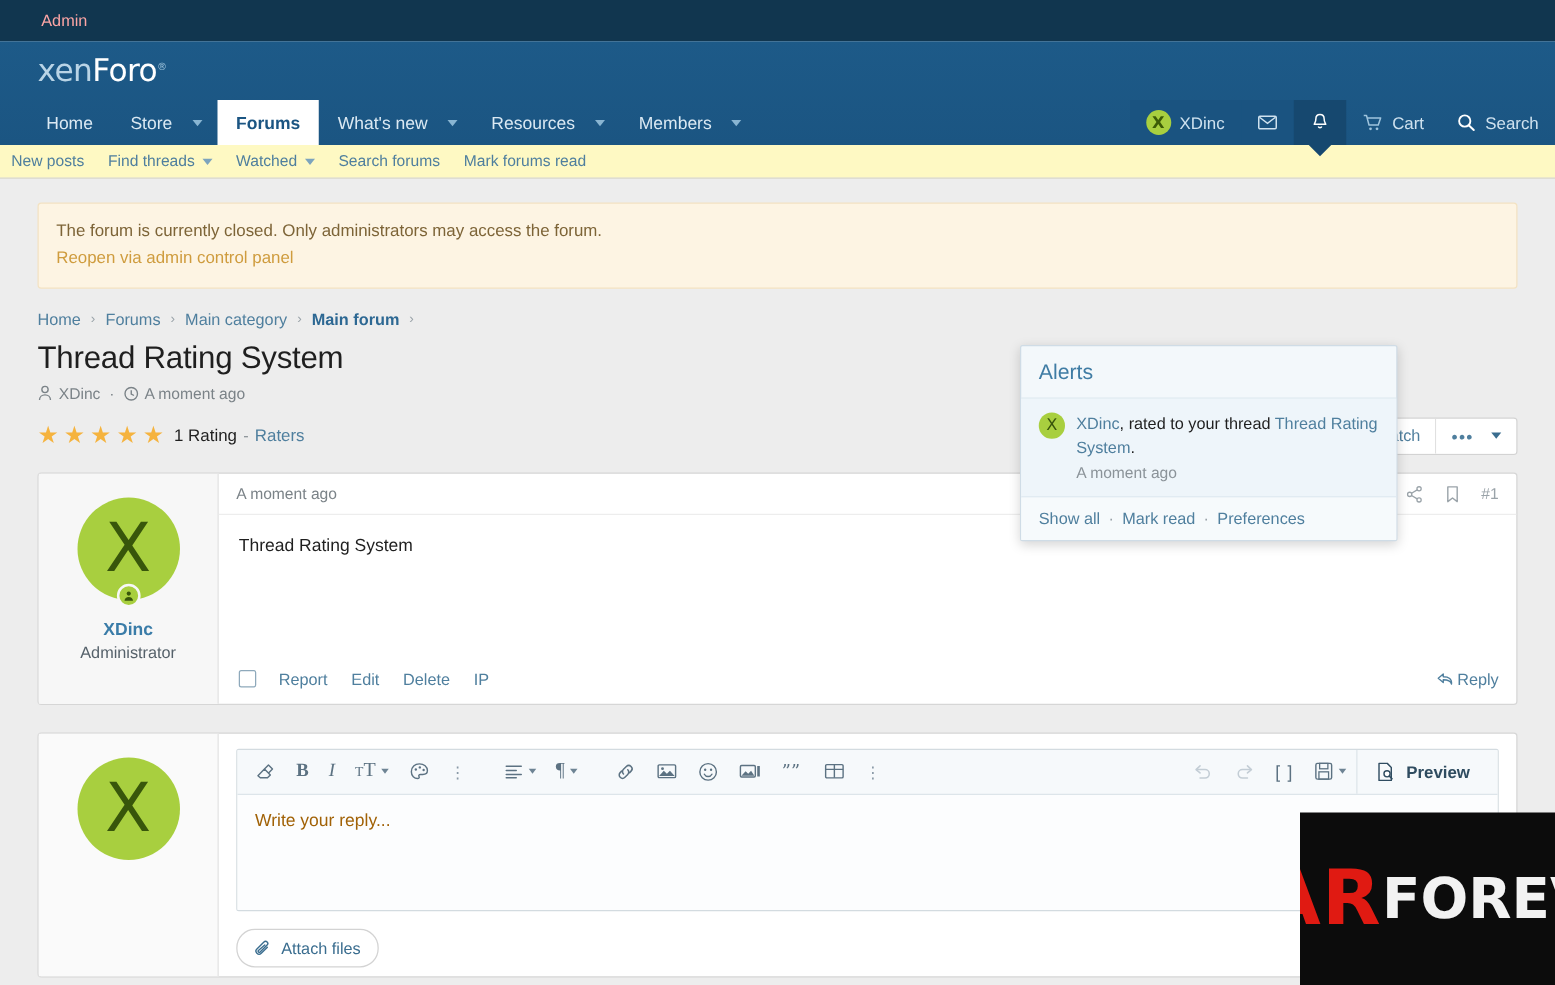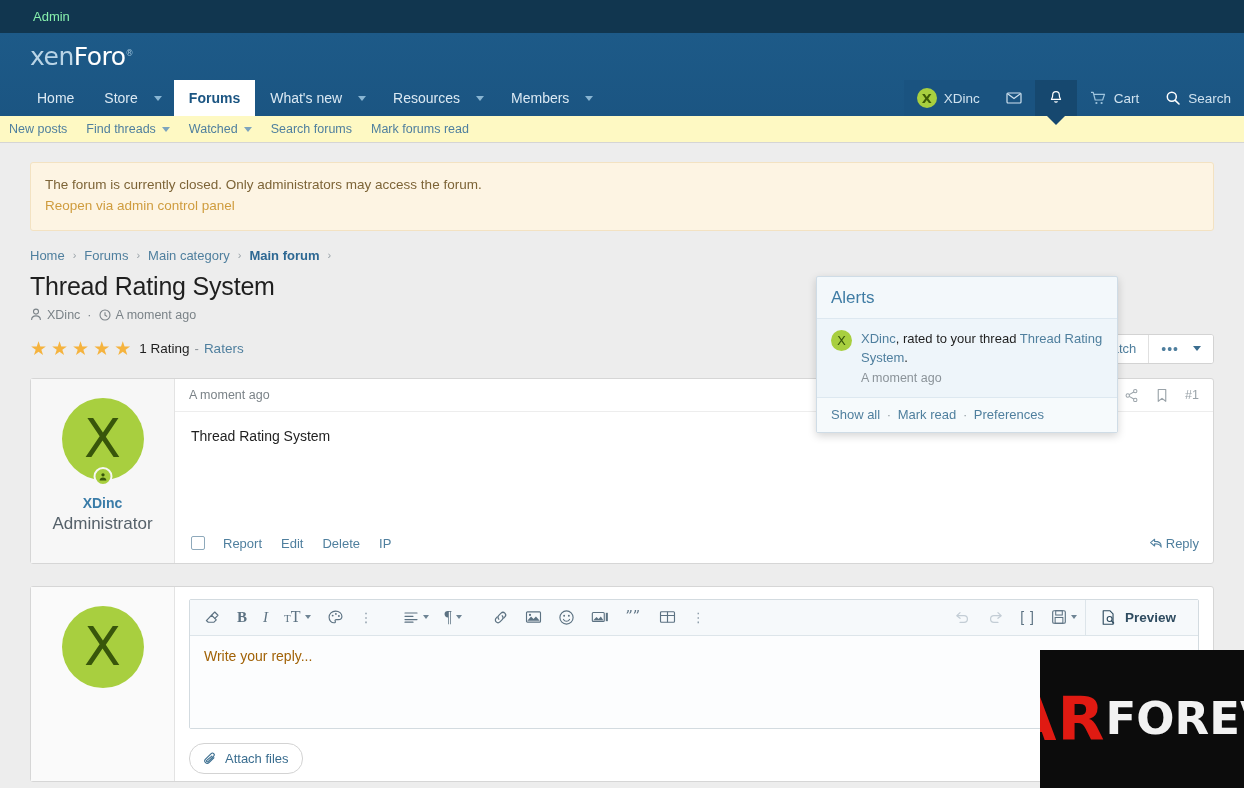--- a/index.html
+++ b/index.html
@@ -16,21 +16,21 @@
   
   .admin-bar {
     height: 33px;
     background: #11364f;
     color: #d5e3ee;
     display: flex;
     align-items: center;
     padding-left: 33px;
     font-size: 13px;
   }
-  .admin-bar a { color: #86efac; text-decoration: none; }
+  .admin-bar a { color: #fca5a5; text-decoration: none; }
 
   
   .header {
     background: #1e5c8b;
     background: linear-gradient(180deg,#1d5a88 0%, #1b5582 100%);
     padding: 0;
     position: relative;
   }
   .logo-row { height: 47px; display: flex; align-items: center; padding-left: 30px; }
   .logo {
@@ -255,21 +255,21 @@
     border: 2px solid #f7f7f7;
     display: flex; align-items: center; justify-content: center;
     font-size: 11px; color: #38560b;
   }
   .side-name {
     margin-top: 15px;
     color: #3a7ca8;
     font-weight: bold;
     font-size: 14px;
   }
-  .side-title { margin-top: 3px; color: #55616a; font-size: 17px; }
+  .side-title { margin-top: 3px; color: #55616a; font-size: 13px; }
 
   .post-main { flex: 1; display: flex; flex-direction: column; position: relative; }
   .post-head {
     display: flex; align-items: center;
     padding: 9px 14px 8px 14px;
     border-bottom: 1px solid #ededed;
     font-size: 12.5px;
     color: #7b8388;
   }
   .post-head .right { margin-left: auto; display: flex; align-items: center; gap: 16px; color: #9aa3a9; }

